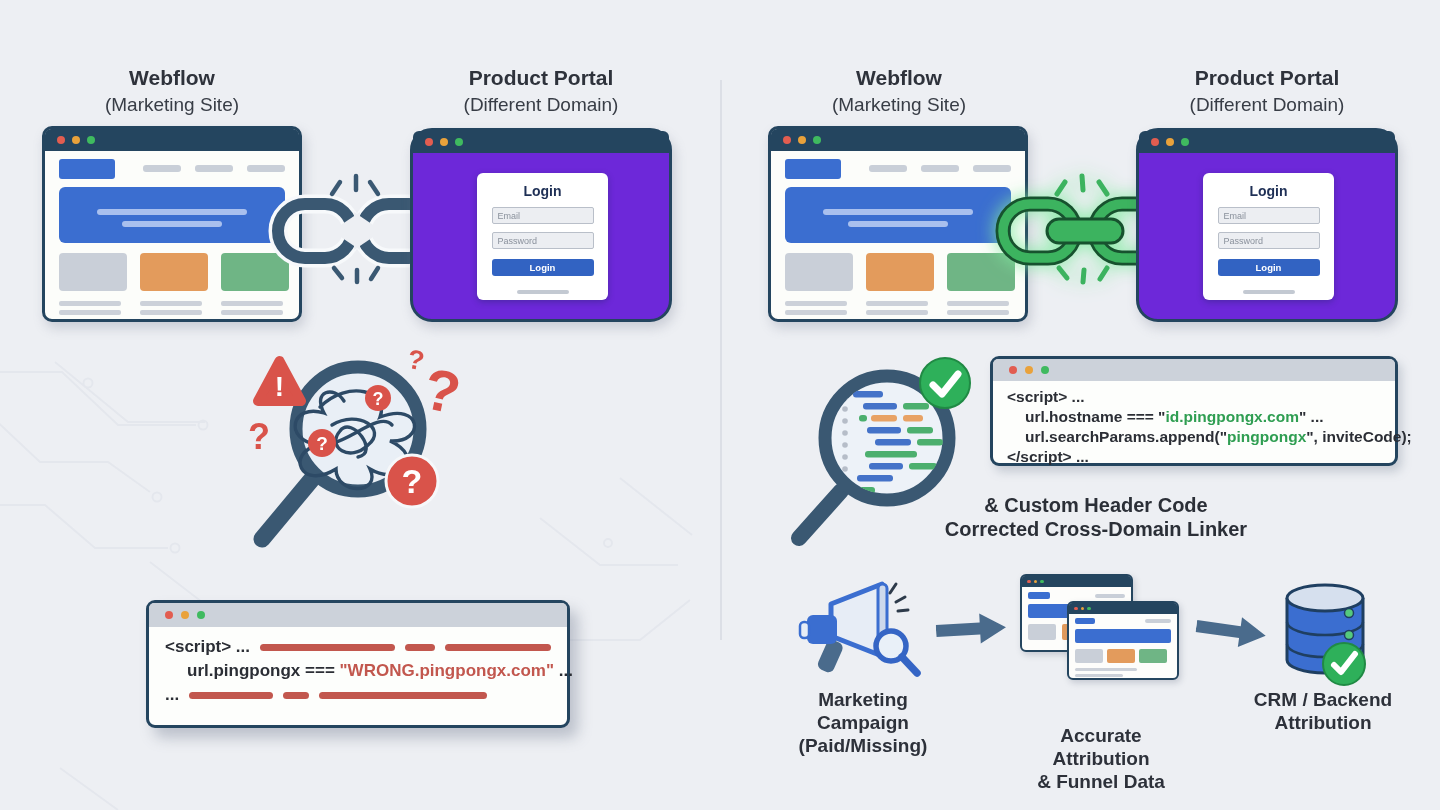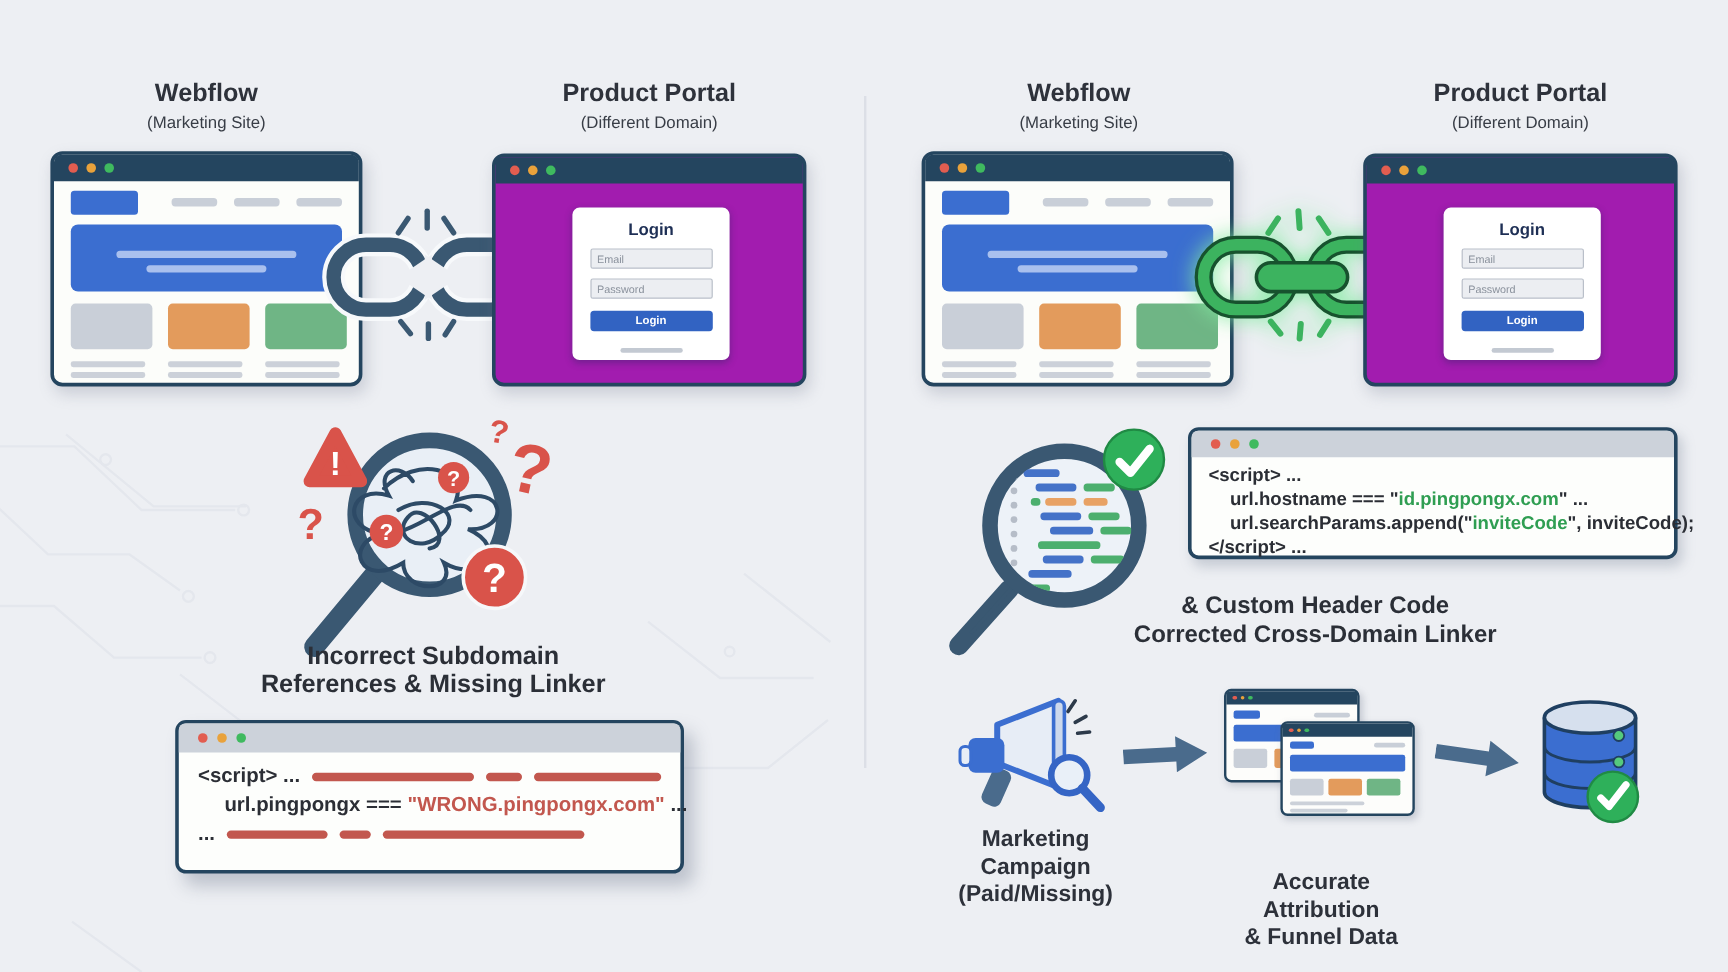--- a/index.html
+++ b/index.html
@@ -9,39 +9,39 @@
 
   
   #circuit { position:absolute; inset:0; opacity:.65; }
 
   
   .divider { position:absolute; left:720px; top:80px; width:2px; height:560px; background:#dcdfe6; }
 
   
   .heading { position:absolute; width:260px; text-align:center; color:#2e323b; }
   .heading .t { font-size:21px; font-weight:bold; }
-  .heading .s { font-size:14px; font-weight:500; margin-top:4px; color:#383d46; }
+  .heading .s { font-size:19px; font-weight:500; margin-top:4px; color:#383d46; }
   .caption { position:absolute; text-align:center; font-weight:bold; font-size:21px; line-height:24px; color:#2b2f37; }
 
   
   .window { position:absolute; border:3px solid #24455f; border-radius:10px; background:#fcfdfa;
             box-shadow:3px 6px 12px rgba(110,120,140,.28); }
   .titlebar { height:22px; background:#24455f; border-radius:6px 6px 0 0; display:flex; align-items:center; padding-left:12px; gap:7px; }
   .dot { width:8px; height:8px; border-radius:50%; }
   .dot.r { background:#e25d50; } .dot.y { background:#e9a23b; } .dot.g { background:#3fba5f; }
   .logo-bar { position:absolute; left:14px; top:30px; width:56px; height:20px; background:#3b6ed0; border-radius:3px; }
   .nav-bar { position:absolute; top:36px; height:7px; background:#c9cfd8; border-radius:3px; width:38px; }
   .hero { position:absolute; left:14px; right:14px; top:58px; height:56px; background:#3b6ed0; border-radius:6px; }
   .hero .l1,.hero .l2 { position:absolute; left:50%; transform:translateX(-50%); height:6px; background:#a9c0ee; border-radius:3px; }
   .hero .l1 { top:22px; width:150px; } .hero .l2 { top:34px; width:100px; }
   .card { position:absolute; top:124px; width:68px; height:38px; border-radius:4px; }
   .tline { position:absolute; height:5px; background:#ccd1d9; border-radius:2px; }
 
   
-  .login-window { background:#a21caf; }
+  .login-window { background:#6d28d9;border-radius:22px; }
   .login-card { position:absolute; left:64px; top:42px; width:131px; height:127px; background:#fff; border-radius:6px;
                 box-shadow:0 2px 6px rgba(20,40,80,.35); text-align:center; }
   .login-card .lt { margin-top:10px; font-size:14px; font-weight:bold; color:#1e2f55; }
   .fake-input { display:block; width:102px; height:17px; margin:8px auto 0; background:#eceef2; border:1px solid #b9bfc9;
                 border-radius:2px; font-size:9px; color:#8a919c; padding:0 5px; font-family:"Liberation Sans",sans-serif; text-align:left; }
   .fake-input::placeholder { color:#8a919c; }
   .login-btn { width:102px; height:17px; margin:10px auto 0; background:#3263c2; border-radius:3px; color:#fff;
                font-size:9.5px; font-weight:bold; line-height:17px; }
   .login-foot { width:52px; height:4px; margin:14px auto 0; background:#c3c9d2; border-radius:2px; }
 
@@ -176,24 +176,20 @@
     <text x="138" y="60" text-anchor="middle" font-size="18" font-weight="bold" fill="#ffffff">?</text>
     <circle cx="82" cy="98" r="14" fill="#d9534a"></circle>
     <text x="82" y="105" text-anchor="middle" font-size="19" font-weight="bold" fill="#ffffff">?</text>
     <circle cx="172" cy="136" r="26" fill="#d9534a" stroke="#f6f8fa" stroke-width="3"></circle>
     <text x="172" y="148" text-anchor="middle" font-size="34" font-weight="bold" fill="#ffffff">?</text>
     <text x="202" y="66" text-anchor="middle" font-size="58" font-weight="bold" fill="#d9534a" transform="rotate(12 202 46)">?</text>
     <text x="176" y="24" text-anchor="middle" font-size="27" font-weight="bold" fill="#d9534a" transform="rotate(10 176 14)">?</text>
     <text x="19" y="104" text-anchor="middle" font-size="36" font-weight="bold" fill="#d9534a">?</text>
   </svg>
 
-  <div class="caption" style="left:181px; top:535px; width:360px;">
-    <div>Incorrect Subdomain</div>
-    <div>References &amp; Missing Linker</div>
-  </div>
 
   <div id="code-left" class="code-window" style="left:146px; top:600px; width:424px; height:128px;">
     <div class="code-titlebar">
       <span class="dot r"></span>
       <span class="dot y"></span>
       <span class="dot g"></span>
     </div>
     <div class="code-body">
       <div class="code-line">
         <span>&lt;script&gt; ...</span>
@@ -328,21 +324,21 @@
       <span class="dot r"></span>
       <span class="dot y"></span>
       <span class="dot g"></span>
     </div>
     <div class="code-body">
       <div class="code-line"><span>&lt;script&gt; ...</span></div>
       <div class="code-line" style="padding-left:18px;">
         <span>url.hostname === "</span><span class="code-green">id.pingpongx.com</span><span>" ...</span>
       </div>
       <div class="code-line" style="padding-left:18px;">
-        <span>url.searchParams.append("</span><span class="code-green">inviteCode</span><span>", inviteCode);</span>
+        <span>url.searchParams.append("</span><span class="code-green">pingpongx</span><span>", inviteCode);</span>
       </div>
       <div class="code-line"><span>&lt;/script&gt; ...</span></div>
     </div>
   </div>
 
   <div class="caption" style="left:916px; top:493px; width:360px; font-size:20px;">
     <div>&amp; Custom Header Code</div>
     <div>Corrected Cross-Domain Linker</div>
   </div>
 
@@ -412,14 +408,18 @@
   <svg class="arrow" style="left:1278px; top:580px;" width="94" height="108" viewBox="0 0 94 108">
     <path d="M9,18 V80 A38,13 0 0 0 85,80 V18" fill="#3b6ed0" stroke="#1f3f61" stroke-width="3"></path>
     <ellipse cx="47" cy="18" rx="38" ry="13" fill="#d6e0ee" stroke="#1f3f61" stroke-width="3"></ellipse>
     <path d="M9,42 A38,13 0 0 0 85,42" fill="none" stroke="#1f3f61" stroke-width="2.5"></path>
     <path d="M9,64 A38,13 0 0 0 85,64" fill="none" stroke="#1f3f61" stroke-width="2.5"></path>
     <circle cx="71" cy="33" r="4.5" fill="#55ca7d" stroke="#1f3f61" stroke-width="1.5"></circle>
     <circle cx="71" cy="55" r="4.5" fill="#55ca7d" stroke="#1f3f61" stroke-width="1.5"></circle>
     <circle cx="66" cy="84" r="21" fill="#2eb05a" stroke="#208a44" stroke-width="2"></circle>
     <path d="M56,85 L63,92 L77,74" fill="none" stroke="#ffffff" stroke-width="6" stroke-linecap="round" stroke-linejoin="round"></path>
   </svg>
+  <div class="flow-label" style="left:1248px; top:688px; width:150px;">
+    <div>CRM / Backend</div>
+    <div>Attribution</div>
+  </div>
 
 </div>
 
 </body></html>

